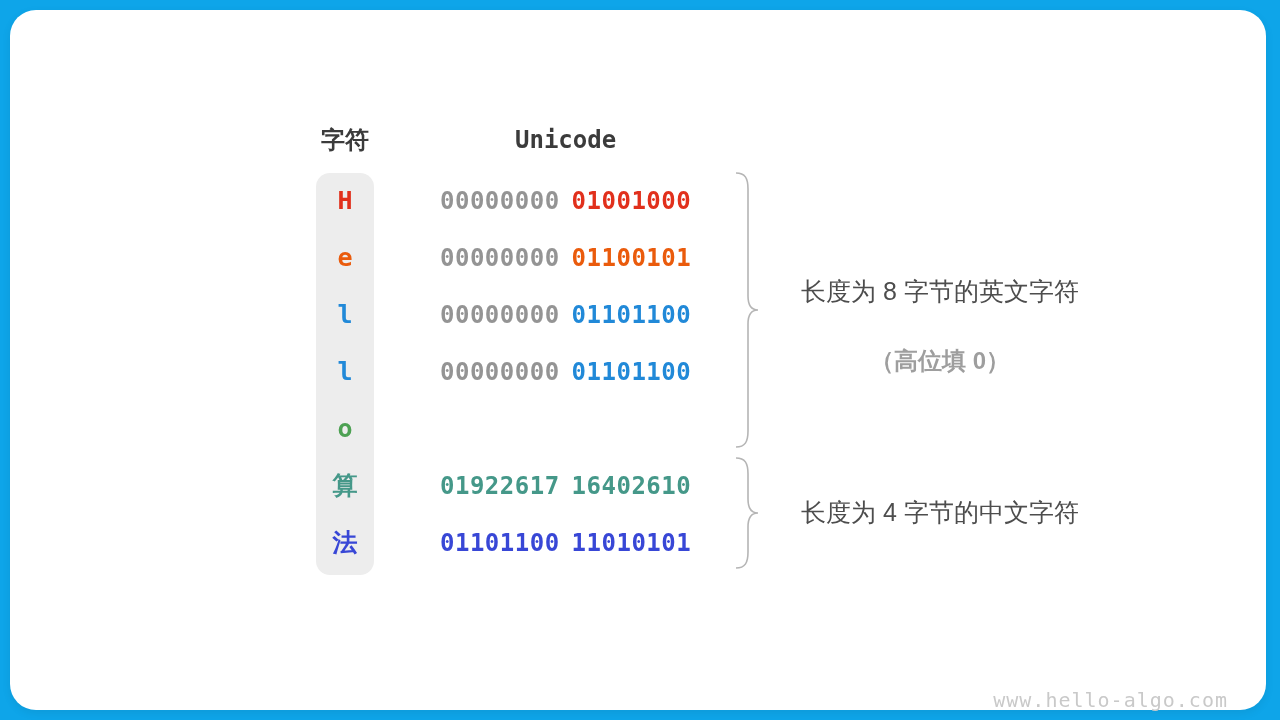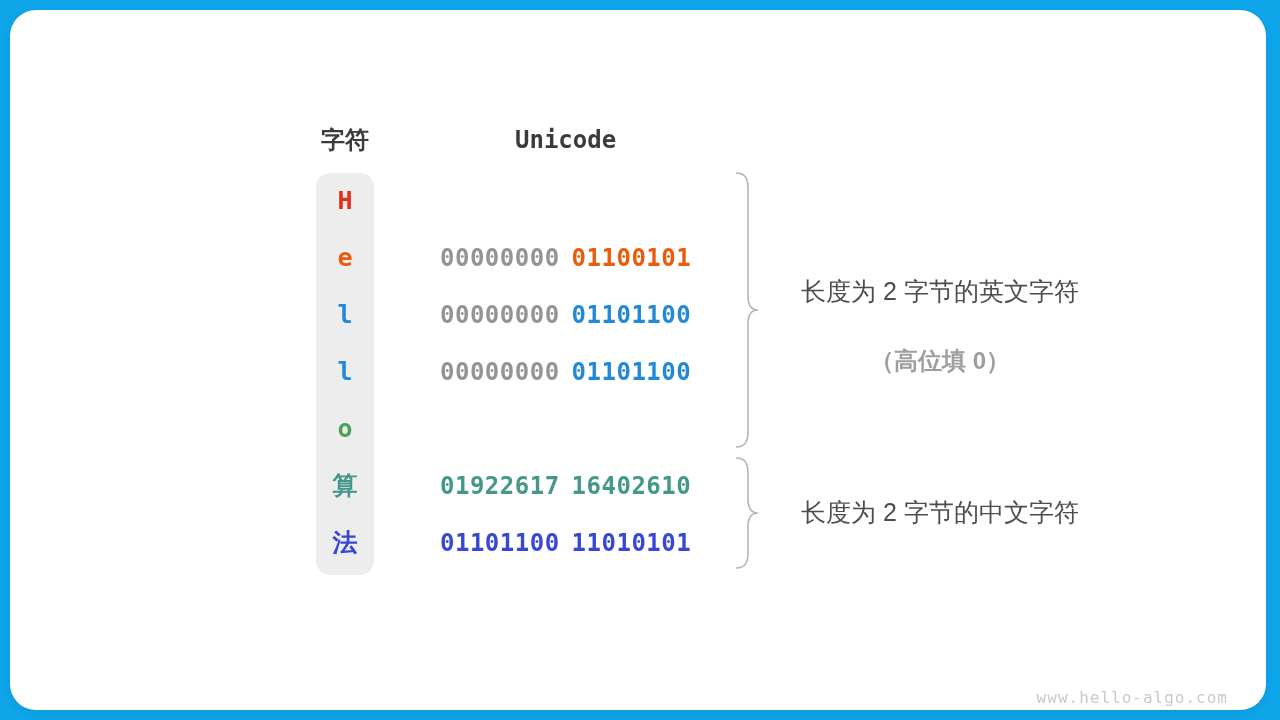--- a/index.html
+++ b/index.html
@@ -96,39 +96,40 @@
   .annotation .line2 {
     margin-top: 9px;
     font-weight: 700;
     font-size: 24px;
   }
   .footer-note {
     position: absolute;
     right: 38px;
     top: 678px;
     font-family: "DejaVu Sans Mono", "Liberation Mono", monospace;
-    font-size: 16px;
+    font-size: 20px;
     letter-spacing: 1px;
   }
 </style>
 </head>
 <body>
 
 <div class="canvas">
   <div class="card">
 
     <div class="col-header char-header" style="color: rgb(59, 59, 59);">字符</div>
 
     <div class="col-header unicode-header" style="color: rgb(59, 59, 59);">Unicode</div>
 
     <div class="char-column-bg" style="background: rgb(237, 237, 237);"></div>
 
     <div id="rows-container">
         <div class="row" style="top: 174px;">
           <span class="char-cell" style="color: rgb(225, 48, 28);">H</span>
+          <span class="bits"><span class="byte1" style="color: rgb(148, 148, 148);">00000000</span><span class="byte2" style="color: rgb(225, 48, 28);">01001000</span></span>
         </div>
         <div class="row" style="top: 231px;">
           <span class="char-cell" style="color: rgb(234, 91, 12);">e</span>
           <span class="bits"><span class="byte1" style="color: rgb(148, 148, 148);">00000000</span><span class="byte2" style="color: rgb(234, 91, 12);">01100101</span></span>
         </div>
         <div class="row" style="top: 288px;">
           <span class="char-cell" style="color: rgb(33, 137, 216);">l</span>
           <span class="bits"><span class="byte1" style="color: rgb(148, 148, 148);">00000000</span><span class="byte2" style="color: rgb(33, 137, 216);">01101100</span></span>
         </div>
         <div class="row" style="top: 345px;">
@@ -150,24 +151,24 @@
 
     <svg class="brace" style="top:162px" width="30" height="276" viewBox="0 0 30 276">
       <path d="M 4 1 C 13 1 16 6 16 17 L 16 124 C 16 133 19 138 26 138 C 19 138 16 143 16 152 L 16 259 C 16 270 13 275 4 275" fill="none" stroke-width="1.6" class="brace-path" stroke="#b5b5b5"></path>
     </svg>
 
     <svg class="brace" style="top:447px" width="30" height="112" viewBox="0 0 30 112">
       <path d="M 4 1 C 13 1 16 6 16 17 L 16 42 C 16 51 19 56 26 56 C 19 56 16 61 16 70 L 16 95 C 16 106 13 111 4 111" fill="none" stroke-width="1.6" class="brace-path" stroke="#b5b5b5"></path>
     </svg>
 
     <div class="annotation" style="top:266px">
-      <div class="line1" style="color: rgb(77, 77, 77);">长度为 2 字节的英文字符</div>
+      <div class="line1" style="color: rgb(77, 77, 77);">长度为 8 字节的英文字符</div>
       <div class="line2" style="color: rgb(158, 158, 158); margin-top: 40px;">（高位填 0）</div>
     </div>
 
     <div class="annotation" style="top:487px">
-      <div class="line1" style="color: rgb(77, 77, 77);">长度为 2 字节的中文字符</div>
+      <div class="line1" style="color: rgb(77, 77, 77);">长度为 4 字节的中文字符</div>
     </div>
 
     <div class="footer-note" style="color: rgb(201, 201, 201);">www.hello-algo.com</div>
 
   </div>
 </div>
 
 </body></html>

